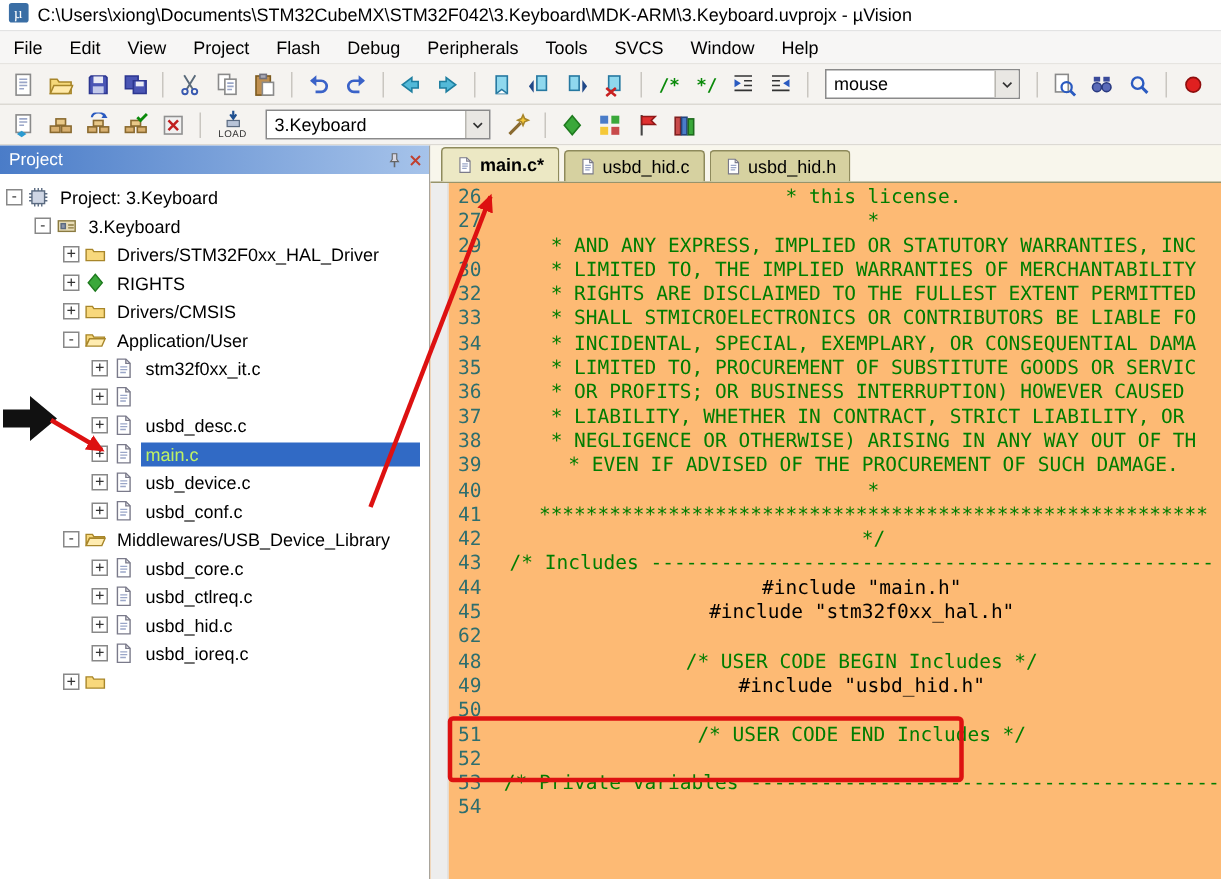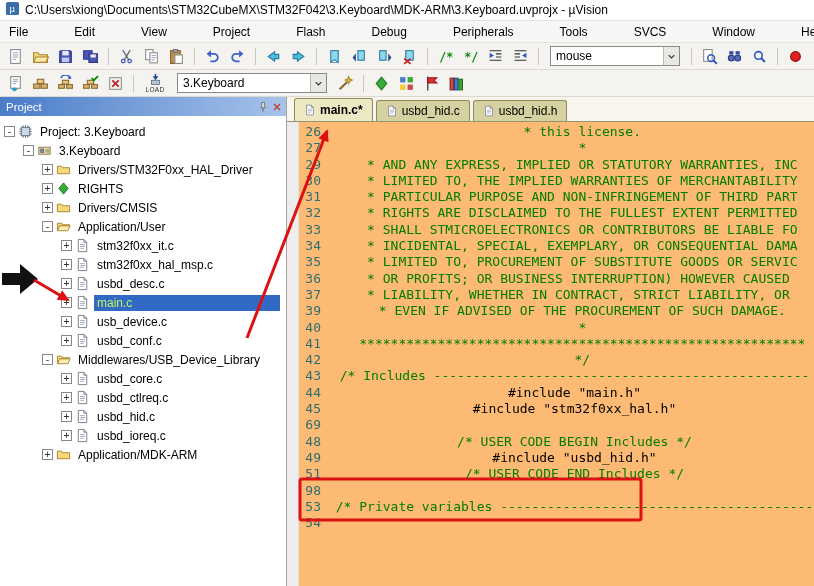--- a/index.html
+++ b/index.html
@@ -3,21 +3,21 @@
 <meta charset="utf-8">
 <style>
   :root{
     --sel:#316ac5; --comment:#007d00; --tab-bg:#d6d1a0; --tab-active-bg:#ece8c4;
   }
   *{box-sizing:border-box;margin:0;padding:0;}
   html,body{width:814px;height:586px;}
   body{font-family:"Liberation Sans",sans-serif;font-size:12px;color:#000;background:#fff;position:relative;overflow:hidden;}
 
   .titlebar{height:21px;display:flex;align-items:center;gap:5px;padding:0 5px;background:#ffffff;border-bottom:1px solid #e3e3e3;white-space:nowrap;font-size:12px;}
-  .menubar{height:22px;display:flex;align-items:center;background:#f7f6f5;border-bottom:1px solid #e6e4e0;gap:28px;}
+  .menubar{height:22px;display:flex;align-items:center;background:#f7f6f5;border-bottom:1px solid #e6e4e0;}
   .menu-item{padding:3px 9px;cursor:default;}
   .toolbar{height:27px;display:flex;align-items:center;background:#f5f3f0;border-bottom:1px solid #dcd9d3;padding:0 4px;gap:2px;}
   .icon{display:inline-flex;align-items:center;justify-content:center;}
   .toolbar>.icon{width:23px;height:23px;border-radius:2px;flex:none;}
   .tb-sep{width:1px;height:17px;background:#c9c6c0;margin:0 4px;flex:none;}
   .combo{display:inline-flex;align-items:center;height:20px;border:1px solid #8a8a8a;background:#fff;margin:0 5px;flex:none;}
   .combo-text{flex:1;padding:0 5px;font-size:12px;overflow:hidden;white-space:nowrap;}
   .combo-btn{width:16px;height:100%;display:flex;align-items:center;justify-content:center;background:#e9e7e3;border-left:1px solid #b9b7b1;}
   .load-btn{display:flex;flex-direction:column;align-items:center;width:30px;line-height:1;flex:none;}
   .load-label{font-size:6.5px;letter-spacing:.3px;color:#333;margin-top:1px;}
@@ -420,21 +420,20 @@
         </div>
         <div class="tree-row" style="padding-left: 61px;">
           <span class="expand-box">+</span>
           <span class="icon">
             <svg width="15" height="15" viewBox="0 0 16 16">
               <path d="M3.5 1.5h6l3 3v10h-9z" fill="#fff" stroke="#7a7a8a"></path>
               <path d="M9.5 1.5v3h3" fill="none" stroke="#7a7a8a"></path>
               <path d="M5.5 7h5M5.5 9h5M5.5 11h4" stroke="#9aa6c8"></path>
             </svg>
           </span>
-          <span class="tree-label">stm32f0xx_hal_msp.c</span>
         </div>
         <div class="tree-row" style="padding-left: 61px;">
           <span class="expand-box">+</span>
           <span class="icon">
             <svg width="15" height="15" viewBox="0 0 16 16">
               <path d="M3.5 1.5h6l3 3v10h-9z" fill="#fff" stroke="#7a7a8a"></path>
               <path d="M9.5 1.5v3h3" fill="none" stroke="#7a7a8a"></path>
               <path d="M5.5 7h5M5.5 9h5M5.5 11h4" stroke="#9aa6c8"></path>
             </svg>
           </span>
@@ -527,21 +526,20 @@
           </span>
           <span class="tree-label">usbd_ioreq.c</span>
         </div>
         <div class="tree-row" style="padding-left: 42px;">
           <span class="expand-box">+</span>
           <span class="icon">
             <svg width="15" height="15" viewBox="0 0 16 16">
               <path d="M1.5 12.5v-8h4.5l1 1.6h7.5v6.4z" fill="#f8d87c" stroke="#a8862a"></path>
             </svg>
           </span>
-          <span class="tree-label">Application/MDK-ARM</span>
         </div>
       </div>
   </div>
 
   <div class="editor-region">
     <div class="tab-bar">
         <div class="tab active">
           <span class="icon">
             <svg width="12" height="12" viewBox="0 0 16 16">
               <path d="M3.5 1.5h6l3 3v10h-9z" fill="#fff" stroke="#7a7a8a"></path>
@@ -572,39 +570,40 @@
           <span class="tab-label">usbd_hid.h</span>
         </div>
       </div>
     <div class="editor">
       <div class="bp-margin"></div>
       <div class="code-scroll">
           <div class="code-row"><span class="ln">26</span><span class="ct k-comment">  * this license.</span></div>
           <div class="code-row"><span class="ln">27</span><span class="ct k-comment">  *</span></div>
           <div class="code-row"><span class="ln">29</span><span class="ct k-comment">  * AND ANY EXPRESS, IMPLIED OR STATUTORY WARRANTIES, INC</span></div>
           <div class="code-row"><span class="ln">30</span><span class="ct k-comment">  * LIMITED TO, THE IMPLIED WARRANTIES OF MERCHANTABILITY</span></div>
-          <div class="code-row"><span class="ln">31</span><span class="ct k-comment">  * PARTICULAR PURPOSE AND NON-INFRINGEMENT OF THIRD PART</span></div>
           <div class="code-row"><span class="ln">32</span><span class="ct k-comment">  * RIGHTS ARE DISCLAIMED TO THE FULLEST EXTENT PERMITTED</span></div>
           <div class="code-row"><span class="ln">33</span><span class="ct k-comment">  * SHALL STMICROELECTRONICS OR CONTRIBUTORS BE LIABLE FO</span></div>
           <div class="code-row"><span class="ln">34</span><span class="ct k-comment">  * INCIDENTAL, SPECIAL, EXEMPLARY, OR CONSEQUENTIAL DAMA</span></div>
           <div class="code-row"><span class="ln">35</span><span class="ct k-comment">  * LIMITED TO, PROCUREMENT OF SUBSTITUTE GOODS OR SERVIC</span></div>
           <div class="code-row"><span class="ln">36</span><span class="ct k-comment">  * OR PROFITS; OR BUSINESS INTERRUPTION) HOWEVER CAUSED </span></div>
           <div class="code-row"><span class="ln">37</span><span class="ct k-comment">  * LIABILITY, WHETHER IN CONTRACT, STRICT LIABILITY, OR </span></div>
+          <div class="code-row"><span class="ln">38</span><span class="ct k-comment">  * NEGLIGENCE OR OTHERWISE) ARISING IN ANY WAY OUT OF TH</span></div>
           <div class="code-row"><span class="ln">39</span><span class="ct k-comment">  * EVEN IF ADVISED OF THE PROCUREMENT OF SUCH DAMAGE.</span></div>
           <div class="code-row"><span class="ln">40</span><span class="ct k-comment">  *</span></div>
           <div class="code-row"><span class="ln">41</span><span class="ct k-comment">  *********************************************************</span></div>
           <div class="code-row"><span class="ln">42</span><span class="ct k-comment">  */</span></div>
           <div class="code-row"><span class="ln">43</span><span class="ct k-comment">/* Includes ------------------------------------------------</span></div>
           <div class="code-row"><span class="ln">44</span><span class="ct k-code">#include "main.h"</span></div>
           <div class="code-row"><span class="ln">45</span><span class="ct k-code">#include "stm32f0xx_hal.h"</span></div>
-          <div class="code-row"><span class="ln">69</span><span class="ct k-code"></span></div>
+          <div class="code-row"><span class="ln">62</span><span class="ct k-code"></span></div>
           <div class="code-row"><span class="ln">48</span><span class="ct k-comment">/* USER CODE BEGIN Includes */</span></div>
           <div class="code-row"><span class="ln">49</span><span class="ct k-code">#include "usbd_hid.h"</span></div>
+          <div class="code-row"><span class="ln">50</span><span class="ct k-code"></span></div>
           <div class="code-row"><span class="ln">51</span><span class="ct k-comment">/* USER CODE END Includes */</span></div>
-          <div class="code-row"><span class="ln">98</span><span class="ct k-code"></span></div>
+          <div class="code-row"><span class="ln">52</span><span class="ct k-code"></span></div>
           <div class="code-row"><span class="ln">53</span><span class="ct k-comment">/* Private variables ----------------------------------------</span></div>
           <div class="code-row"><span class="ln">54</span><span class="ct k-code"></span></div>
         </div>
     </div>
   </div>
 </div>
 
 <svg class="overlay" xmlns="http://www.w3.org/2000/svg">
   <defs>
     <marker id="rh" markerWidth="14" markerHeight="12" refX="10" refY="5.5" orient="auto" markerUnits="userSpaceOnUse">

